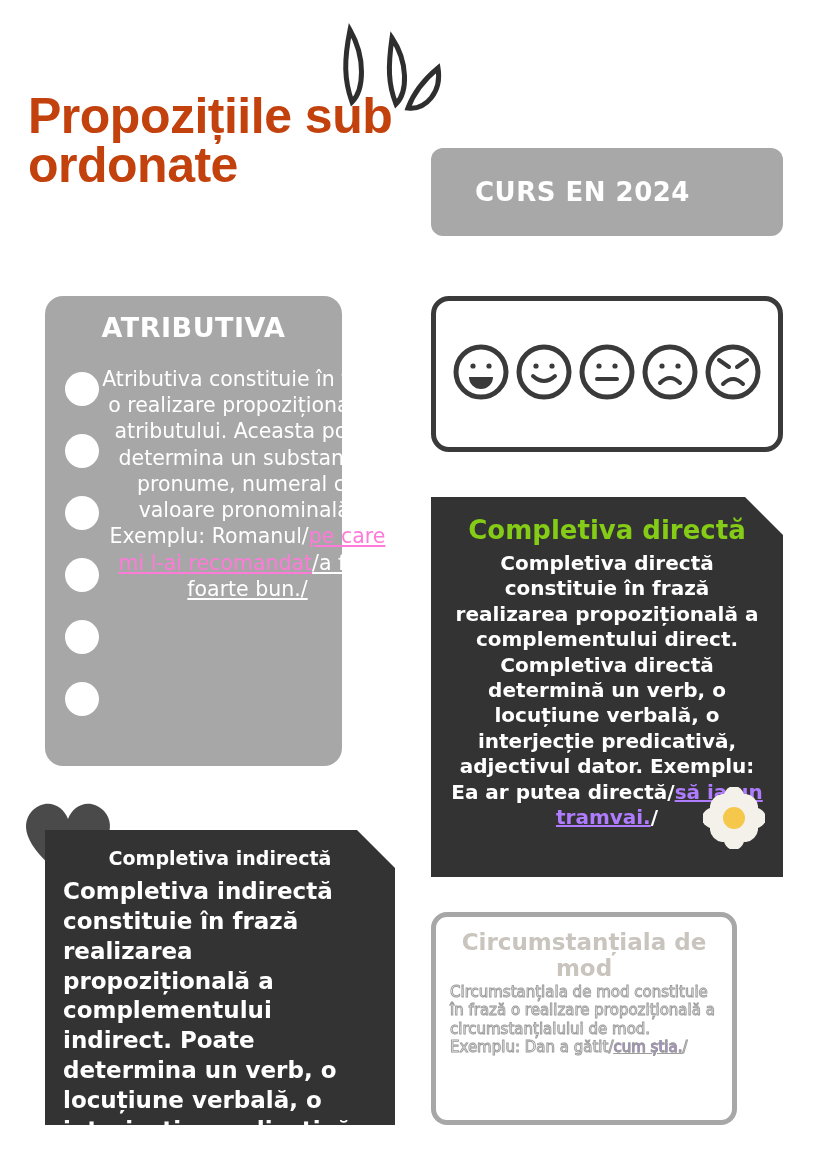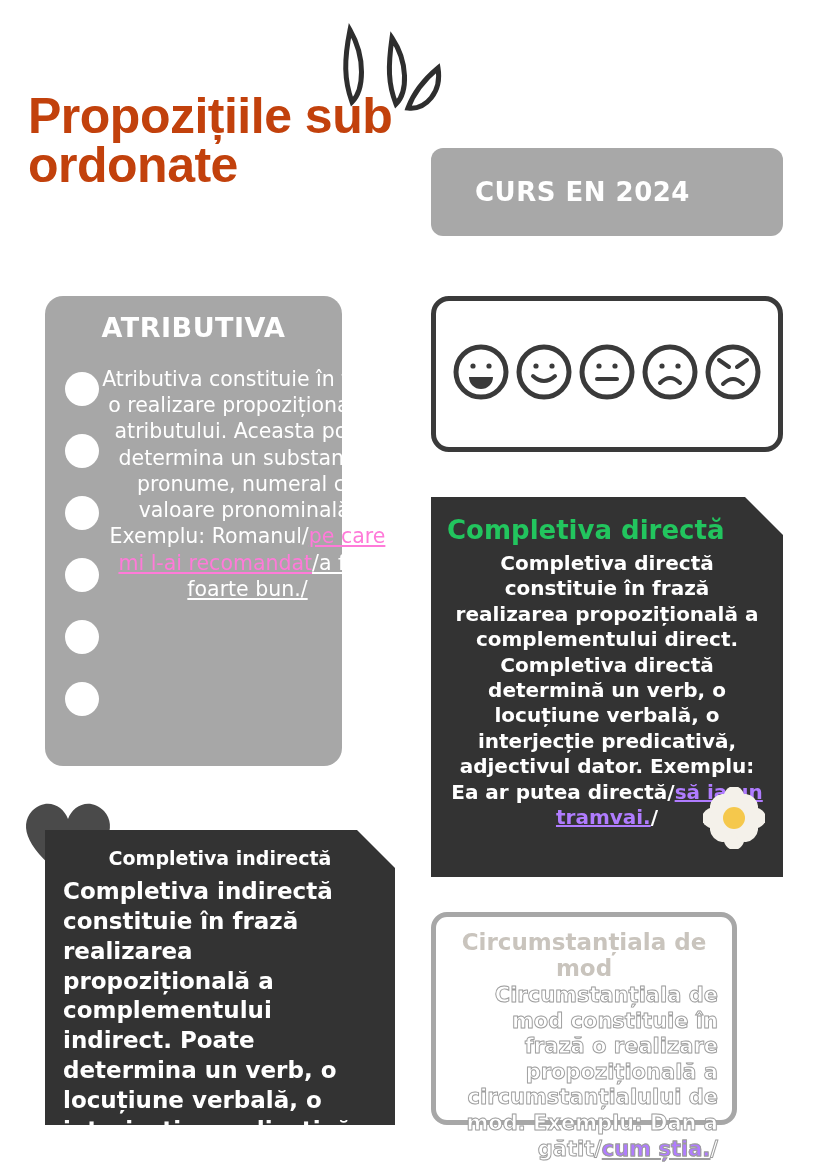--- a/index.html
+++ b/index.html
@@ -114,22 +114,22 @@
     position: absolute;
     left: 431px;
     top: 497px;
     width: 352px;
     height: 380px;
     background: #333333;
     clip-path: polygon(0 0, 314px 0, 352px 38px, 352px 100%, 0 100%);
     padding: 18px 16px 10px 16px;
   }
   .card-directa h3 {
-    text-align: left;
-    color: #22c55e;
+    text-align: center;
+    color: #84cc16;
     font-size: 26px;
     font-weight: bold;
     margin-bottom: 6px;
   }
   .card-directa p {
     text-align: center;
     color: #ffffff;
     font-weight: bold;
     font-size: 20px;
     line-height: 1.27;
@@ -184,24 +184,24 @@
     padding: 12px 14px;
   }
   .card-circ h3 {
     text-align: center;
     color: #c9c4bd;
     font-size: 23px;
     font-weight: bold;
     margin-bottom: 2px;
   }
   .card-circ p {
-    text-align: right;
-    color: #ffffff;
-    font-weight: bold;
-    font-size: 21px;
+    text-align: left;
+    color: #ffffff;
+    font-weight: normal;
+    font-size: 15px;
     line-height: 1.22;
     -webkit-text-stroke: 0.9px #9d9d9d;
     text-shadow: 0 0 1px #9d9d9d;
   }
 
   
   .hl-pink { color: #ff7ad9; text-decoration: underline; }
   .hl-purple { color: #b07cff; text-decoration: underline; }
   .u { text-decoration: underline; }
 

